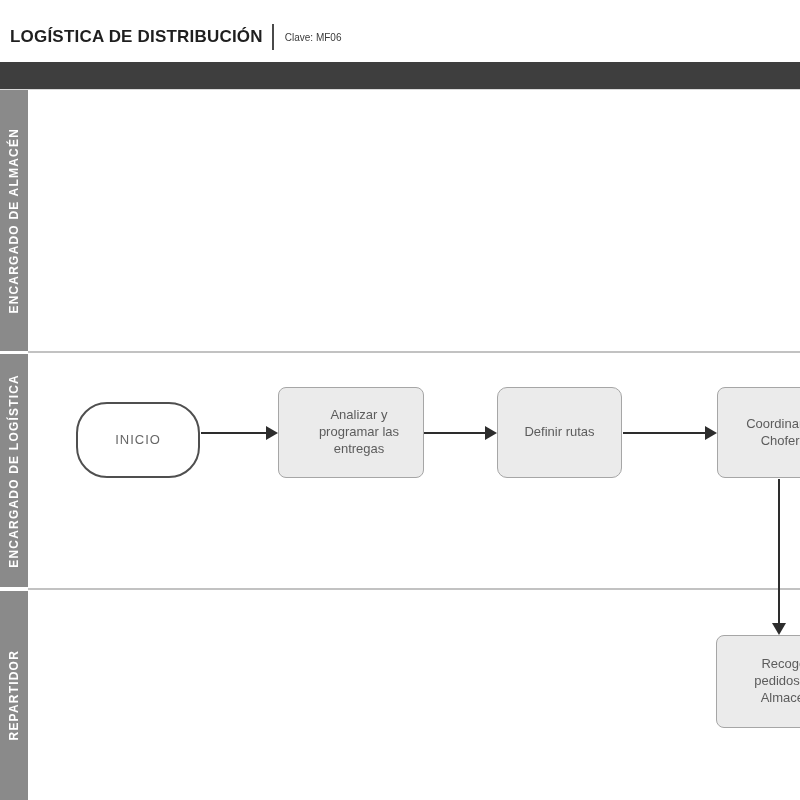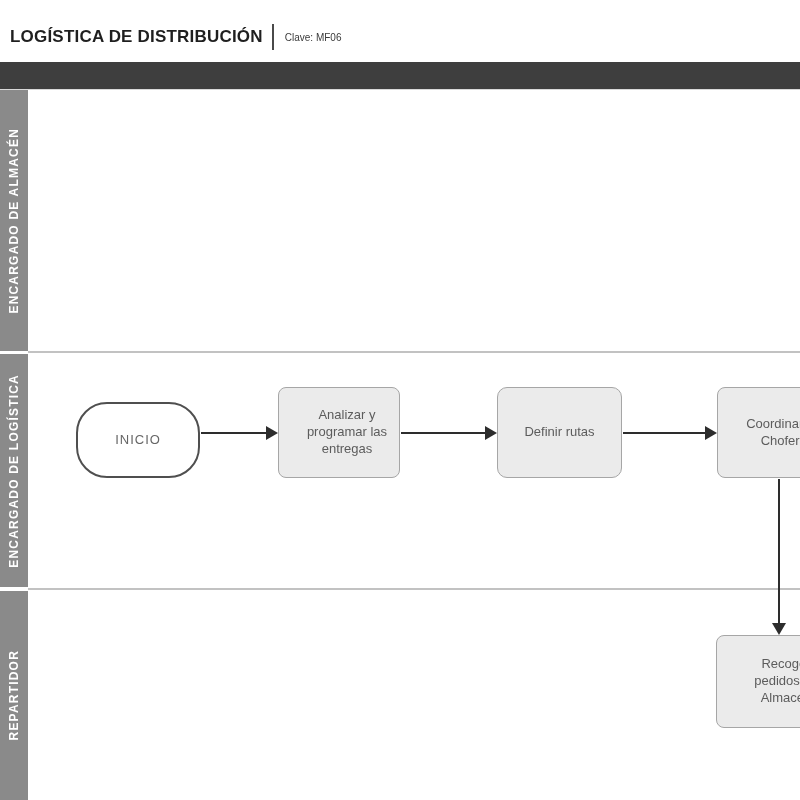--- a/index.html
+++ b/index.html
@@ -67,21 +67,21 @@
     white-space: pre-line; z-index: 3;
   }
   .terminator {
     left: 76px; top: 402px; width: 124px; height: 76px;
     background: #ffffff; border: 2px solid #4f4f4f; border-radius: 31px;
     letter-spacing: 1px; color: #666666;
   }
   .process {
     background: #ebebeb; border: 1.5px solid #a6a6a6; border-radius: 8px;
   }
-  .process-analizar { left: 278px; top: 387px; width: 122px; height: 91px; padding-left: 16px; }
+  .process-analizar { left: 278px; top: 387px; width: 146px; height: 91px; padding-left: 16px; }
   .process-definir  { left: 497px; top: 387px; width: 125px; height: 91px; border-radius: 10px; }
   .process-coordinar{ left: 717px; top: 387px; width: 140px; height: 91px; }
   .process-recoger  { left: 716px; top: 635px; width: 140px; height: 93px; }
 
   
   .arrow-line-h { position: absolute; height: 2px; background: #2d2d2d; z-index: 2; }
   .arrow-line-v { position: absolute; width: 2px;  background: #2d2d2d; z-index: 2; }
   .arrowhead-right {
     position: absolute; width: 0; height: 0; z-index: 2;
     border-top: 7px solid transparent; border-bottom: 7px solid transparent;

